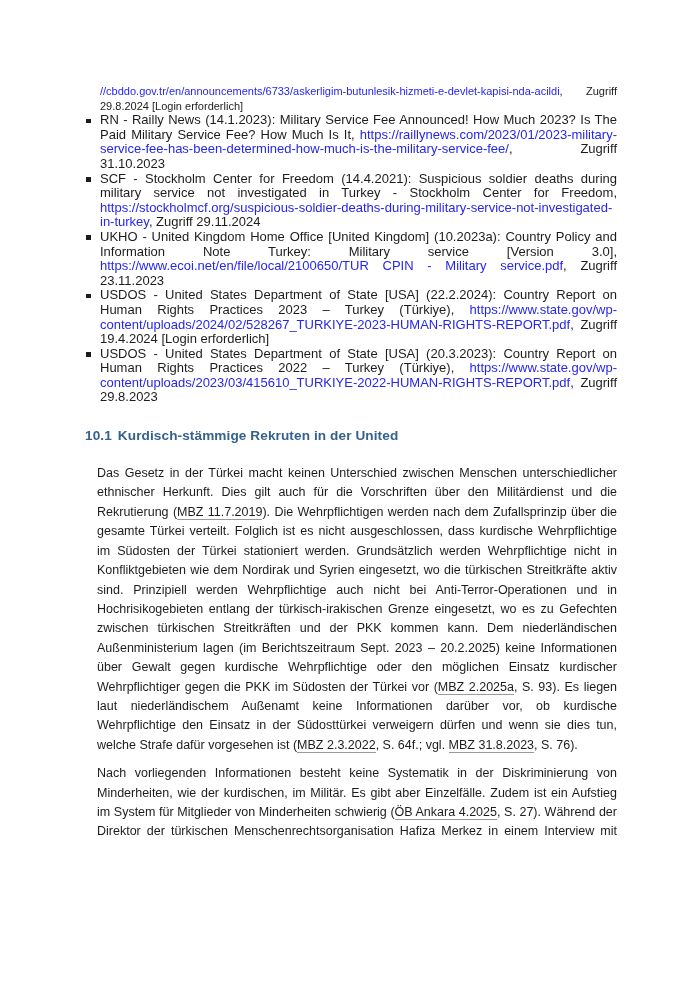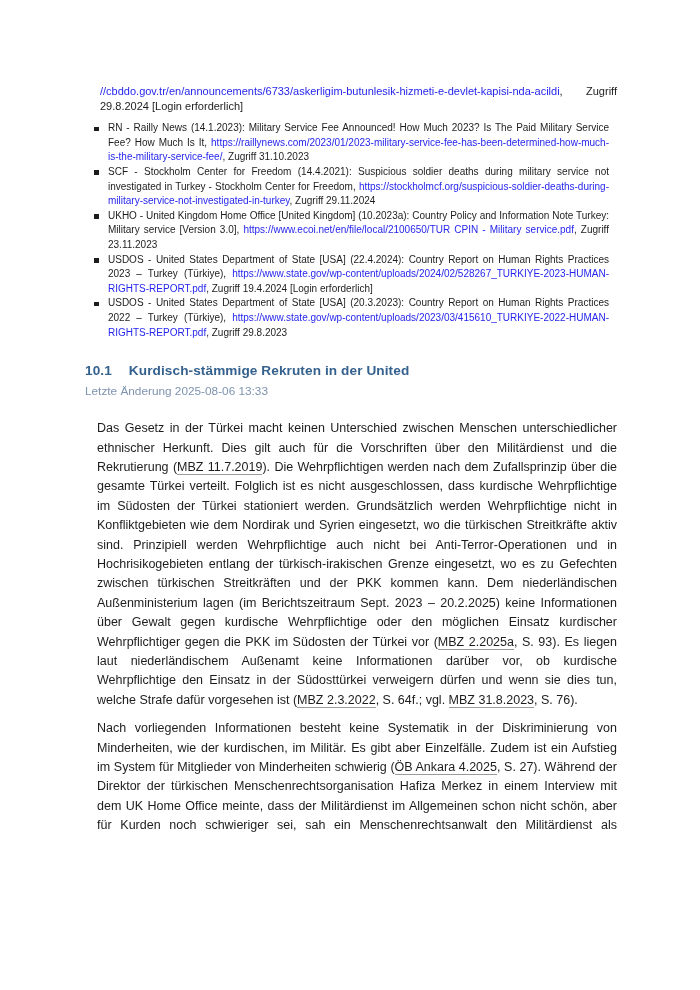--- a/index.html
+++ b/index.html
@@ -19,23 +19,23 @@
   .content {
     position: absolute;
     left: 85px;
     top: 84px;
     width: 532px;
   }
 
   
   .ref-list {
     list-style: none;
-    margin: 8px;
+    margin: 0;
     padding: 0;
-    font-size: 10px;
+    font-size: 13px;
     line-height: 14.6px;
     text-align: justify;
     color: var(--body-text, #1c1c1c);
   }
   .ref-continuation {
     padding-left: 15px;
     font-size: 11px;
     line-height: 14.6px;
     text-align: justify;
   }
@@ -60,21 +60,21 @@
 
   
   .section-heading {
     margin: 23px 0 0 0;
     font-size: 13.6px;
     font-weight: bold;
     color: var(--heading, #35618e);
     letter-spacing: 0.1px;
   }
   .section-heading .sec-num {
-    margin-right: 17px;
+    margin-right: 6px;
   }
   .last-change {
     margin-top: 6px;
     font-size: 11.8px;
     color: var(--subtitle, #7e93af);
   }
 
   
   .body-paragraph {
     margin: 21px 0 0 12px;
@@ -108,29 +108,28 @@
 
 <div class="page">
   <div class="content">
 
     <div class="ref-continuation"><a class="ext-link" href="#">//cbddo.gov.tr/en/announcements/6733/askerligim-butunlesik-hizmeti-e-devlet-kapisi-nda-acildi</a><span>, Zugriff 29.8.2024 [Login erforderlich]</span></div>
 
     <ul class="ref-list">
       <li><span>RN - Railly News (14.1.2023): Military Service Fee Announced! How Much 2023? Is The Paid Military Service Fee? How Much Is It, </span><a class="ext-link" href="#">https://raillynews.com/2023/01/2023-military-service-fee-has-been-determined-how-much-is-the-military-service-fee/</a><span>, Zugriff 31.10.2023</span></li>
       <li><span>SCF - Stockholm Center for Freedom (14.4.2021): Suspicious soldier deaths during military service not investigated in Turkey - Stockholm Center for Freedom, </span><a class="ext-link" href="#">https://stockholmcf.org/suspicious-soldier-deaths-during-military-service-not-investigated-in-turkey</a><span>, Zugriff 29.11.2024</span></li>
       <li><span>UKHO - United Kingdom Home Office [United Kingdom] (10.2023a): Country Policy and Information Note Turkey: Military service [Version 3.0], </span><a class="ext-link" href="#">https://www.ecoi.net/en/file/local/2100650/TUR CPIN - Military service.pdf</a><span>, Zugriff 23.11.2023</span></li>
-      <li><span>USDOS - United States Department of State [USA] (22.4.2024): Country Report on Human Rights Practices 2023 – Turkey (Türkiye), </span><a class="ext-link" href="#">https://www.state.gov/wp-content/uploads/2024/02/528267_TURKIYE-2023-HUMAN-RIGHTS-REPORT.pdf</a><span>, Zugriff 19.4.2024 [Login erforderlich]</span></li>
+      <li><span>USDOS - United States Department of State [USA] (22.2.2024): Country Report on Human Rights Practices 2023 – Turkey (Türkiye), </span><a class="ext-link" href="#">https://www.state.gov/wp-content/uploads/2024/02/528267_TURKIYE-2023-HUMAN-RIGHTS-REPORT.pdf</a><span>, Zugriff 19.4.2024 [Login erforderlich]</span></li>
       <li><span>USDOS - United States Department of State [USA] (20.3.2023): Country Report on Human Rights Practices 2022 – Turkey (Türkiye), </span><a class="ext-link" href="#">https://www.state.gov/wp-content/uploads/2023/03/415610_TURKIYE-2022-HUMAN-RIGHTS-REPORT.pdf</a><span>, Zugriff 29.8.2023</span></li>
     </ul>
 
     <h2 class="section-heading">
       <span class="sec-num">10.1</span><span>Kurdisch-stämmige Rekruten in der United</span>
     </h2>
 
-    <div class="last-change">Letzte Änderung 2025-08-06 13:33</div>
 
     <div class="body-paragraph"><span>Das Gesetz in der Türkei macht keinen Unterschied zwischen Menschen unterschiedlicher ethnischer Herkunft. Dies gilt auch für die Vorschriften über den Militärdienst und die Rekrutierung (</span><a class="source-ref" href="#">MBZ 11.7.2019</a><span>). Die Wehrpflichtigen werden nach dem Zufallsprinzip über die gesamte Türkei verteilt. Folglich ist es nicht ausgeschlossen, dass kurdische Wehrpflichtige im Südosten der Türkei stationiert werden. Grundsätzlich werden Wehrpflichtige nicht in Konfliktgebieten wie dem Nordirak und Syrien eingesetzt, wo die türkischen Streitkräfte aktiv sind. Prinzipiell werden Wehrpflichtige auch nicht bei Anti-Terror-Operationen und in Hochrisikogebieten entlang der türkisch-irakischen Grenze eingesetzt, wo es zu Gefechten zwischen türkischen Streitkräften und der PKK kommen kann. Dem niederländischen Außenministerium lagen (im Berichtszeitraum Sept. 2023 – 20.2.2025) keine Informationen über Gewalt gegen kurdische Wehrpflichtige oder den möglichen Einsatz kurdischer Wehrpflichtiger gegen die PKK im Südosten der Türkei vor (</span><a class="source-ref" href="#">MBZ 2.2025a</a><span>, S. 93). Es liegen laut niederländischem Außenamt keine Informationen darüber vor, ob kurdische Wehrpflichtige den Einsatz in der Südosttürkei verweigern dürfen und wenn sie dies tun, welche Strafe dafür vorgesehen ist (</span><a class="source-ref" href="#">MBZ 2.3.2022</a><span>, S. 64f.; vgl. </span><a class="source-ref" href="#">MBZ 31.8.2023</a><span>, S. 76).</span></div>
 
     <div class="body-paragraph"><span>Nach vorliegenden Informationen besteht keine Systematik in der Diskriminierung von Minderheiten, wie der kurdischen, im Militär. Es gibt aber Einzelfälle. Zudem ist ein Aufstieg im System für Mitglieder von Minderheiten schwierig (</span><a class="source-ref" href="#">ÖB Ankara 4.2025</a><span>, S. 27). Während der Direktor der türkischen Menschenrechtsorganisation Hafiza Merkez in einem Interview mit dem UK Home Office meinte, dass der Militärdienst im Allgemeinen schon nicht schön, aber für Kurden noch schwieriger sei, sah ein Menschenrechtsanwalt den Militärdienst als Erniedrigung für Kurden, da der kurdische Alltag von vielen Zwischenfällen mit der Armee und der Polizei geprägt sei. Im Unterschied zu den Türken ist der Militärdienst für die Kurden nicht mit Stolz verbunden (</span><a class="source-ref" href="#">UKHO 10.2019b</a><span>). Auch laut Kontaktpersonen der NGO Schweizerische Flüchtlingshilfe sei es</span></div>
 
   </div>
 
   <div class="page-number">128</div>
 </div>
 

